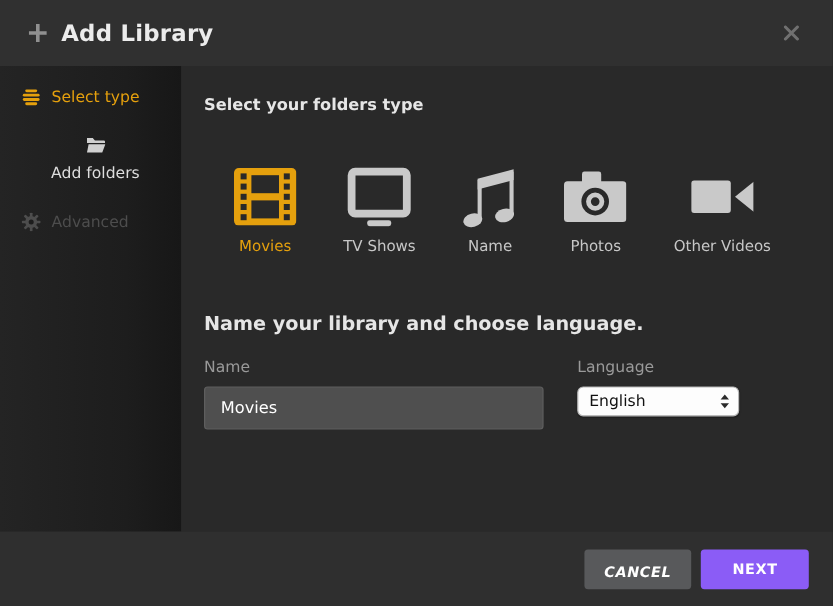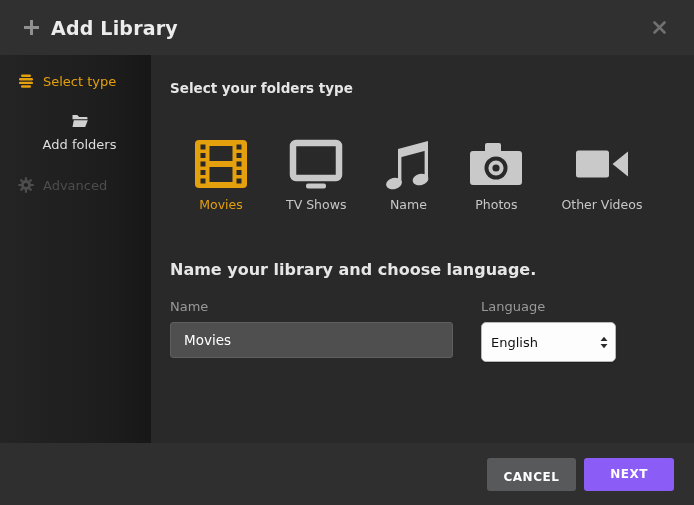--- a/index.html
+++ b/index.html
@@ -38,30 +38,30 @@
   .fields { display:flex; margin-top:20px; }
   .field label { display:block; font-size:13px; color:#999; }
   .name-col { width:283px; }
   .name-col input {
     margin-top:8px; width:283px; height:36px; background:#4f4f4f; border:1px solid #5e5e5e;
     border-radius:3px; color:#fff; font-size:13.5px; padding:0 13px;
     font-family:"DejaVu Sans","Liberation Sans",sans-serif; outline:none;
   }
   .lang-col { margin-left:28px; }
   .select {
-    margin-top:8px; width:135px; height:40px; background:#fdfdfd; border:1px solid #b8b8b8;
+    margin-top:8px; width:135px; height:25px; background:#fdfdfd; border:1px solid #b8b8b8;
     border-radius:5px; display:flex; align-items:center; justify-content:space-between;
     padding:0 5px 0 9px; cursor:pointer; box-shadow:0 1px 1px rgba(0,0,0,.25);
   }
   .select .val { font-size:13px; color:#111; }
 
   
   .ftr { height:62px; flex:0 0 62px; background:#2f2f2f; display:flex; align-items:center; justify-content:flex-end; gap:8px; padding-right:20px; }
   .btn { height:33px; border:none; border-radius:3px; font-size:12px; font-weight:700; letter-spacing:.5px; color:#fff; cursor:pointer; font-family:"DejaVu Sans","Liberation Sans",sans-serif; }
-  .btn.cancel { background:#58595b; padding:12px 17px; }
+  .btn.cancel { background:#58595b; padding:12px 17px;font-style:italic; }
   .btn.next { background:#8b5cf6; padding:0 26px; }
 </style>
 </head>
 <body>
 
 <div class="window">
 
   <header class="hdr">
     <span class="plus">
       <svg width="15" height="15" viewBox="0 0 15 15">

